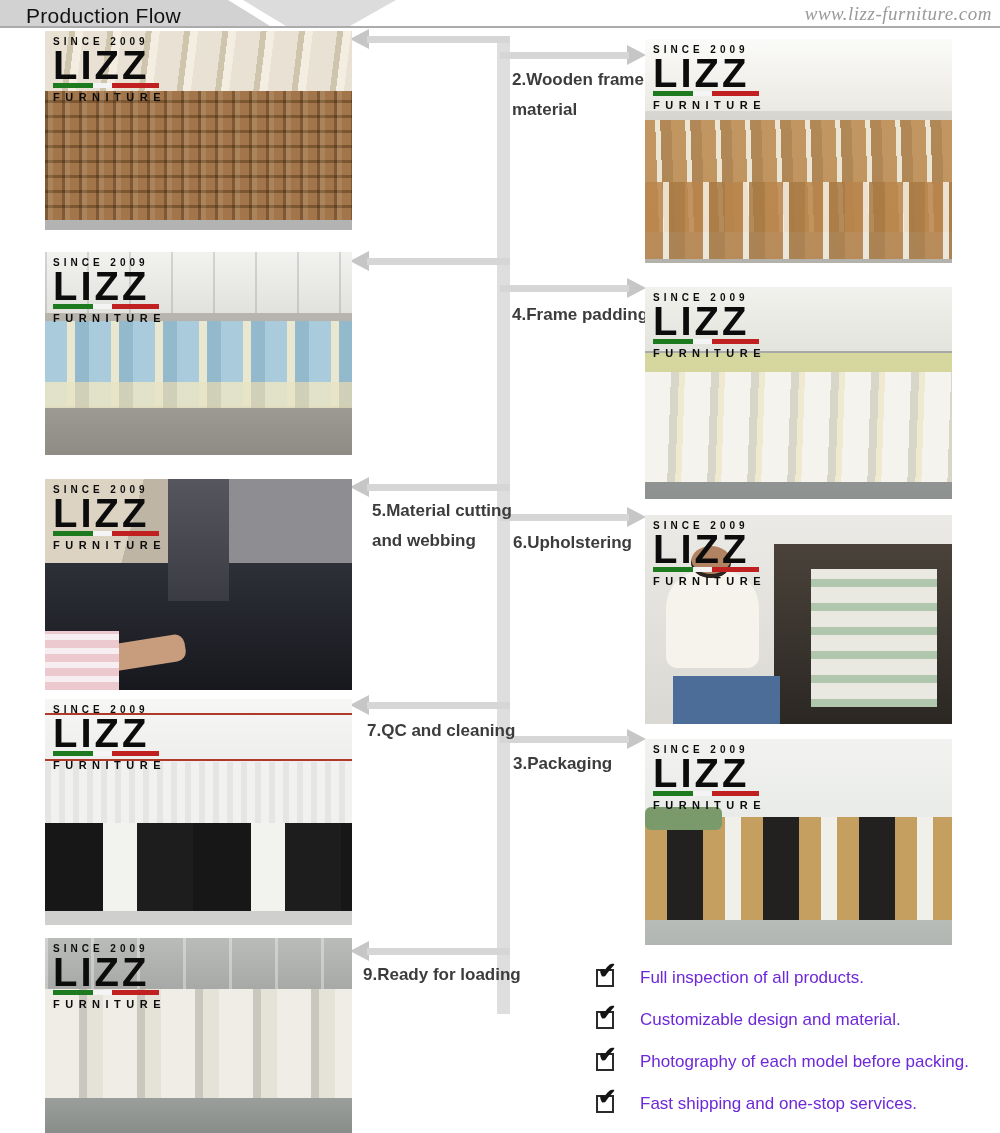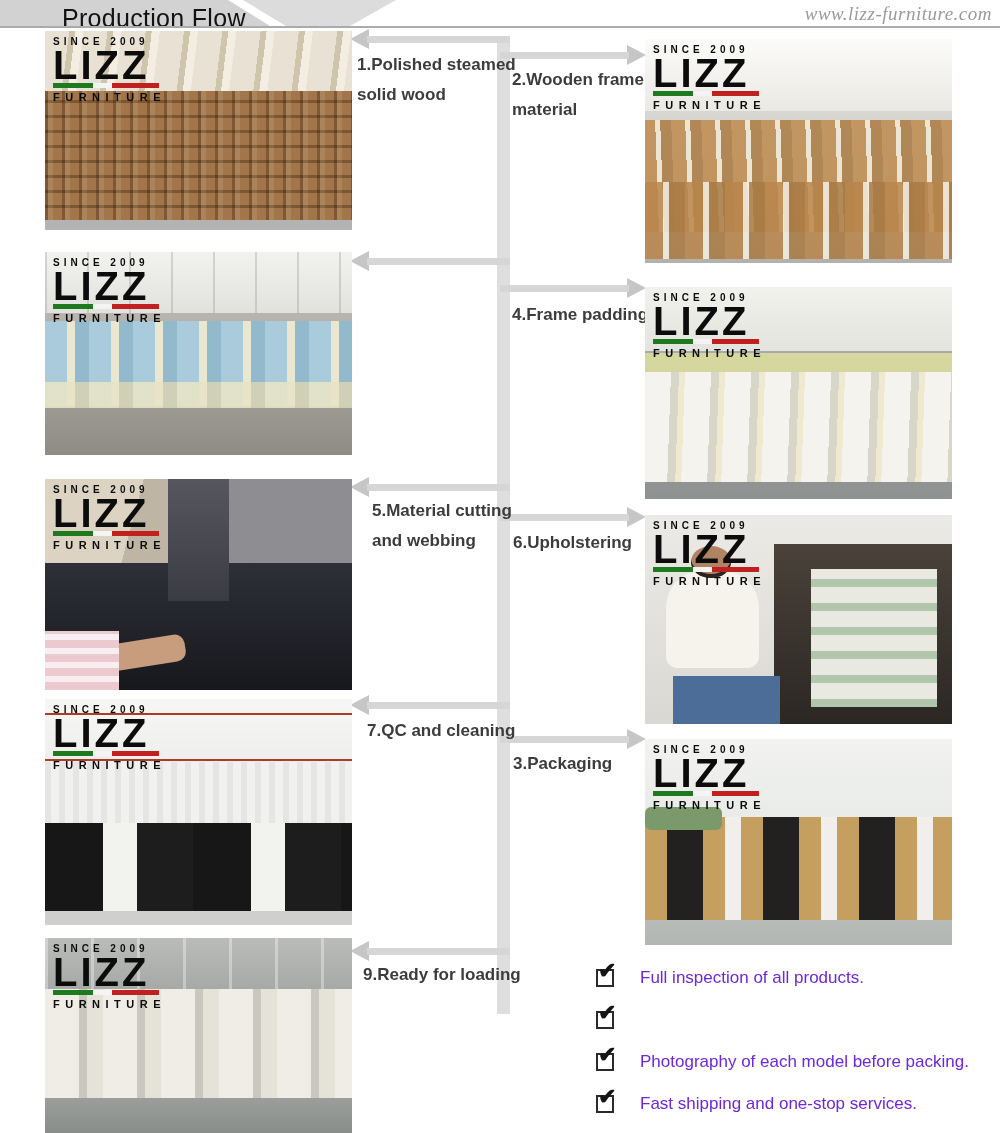--- a/index.html
+++ b/index.html
@@ -4,21 +4,21 @@
 <style>
   html,body{margin:0;padding:0;}
   body{font-family:"Liberation Sans",sans-serif;background:#fff;}
   #page{position:relative;width:1000px;height:1133px;background:#fff;overflow:hidden;}
 
   
   .ribbon1{position:absolute;left:0;top:0;width:300px;height:26px;background:#d2d2d2;
            clip-path:polygon(0 0,228px 0,270px 100%,0 100%);}
   .ribbon2{position:absolute;left:0;top:0;width:420px;height:26px;background:#dcdcdc;
            clip-path:polygon(243px 0,396px 0,350px 100%,286px 100%);}
-  .hdr-title{position:absolute;left:26px;top:4px;font-size:25px;color:#121212;letter-spacing:.3px;margin-left:36px;}
+  .hdr-title{position:absolute;left:26px;top:4px;font-size:21px;color:#121212;letter-spacing:.3px;}
   .hdr-line{position:absolute;left:0;top:26px;width:1000px;height:2px;background:#ababab;}
   .hdr-url{position:absolute;right:8px;top:3px;font-size:19px;font-style:italic;color:#9a9a9a;letter-spacing:.5px;font-family:Liberation Serif, serif;}
 
   
   .divider{position:absolute;left:497px;top:36px;width:13px;height:978px;background:#dedede;}
   .arr{position:absolute;height:20px;}
   .arr i{position:absolute;display:block;}
   .arrL{left:350px;width:160px;}
   .arrL .head{left:0;top:0;width:0;height:0;border-top:10px solid transparent;border-bottom:10px solid transparent;border-right:19px solid #c6c6c6;}
   .arrL .stem{left:17px;right:0;top:7px;height:7px;background:#d6d6d6;}
@@ -170,24 +170,20 @@
     </div>
   <div class="arr arrR" id="ar8">
       <i class="head"></i>
       <i class="stem"></i>
     </div>
   <div class="arr arrL" id="ar9">
       <i class="head"></i>
       <i class="stem"></i>
     </div>
 
-  <div class="slabel" id="sl1">
-    <div class="sline">1.Polished steamed</div>
-    <div class="sline">solid wood</div>
-  </div>
   <div class="slabel" id="sl2">
     <div class="sline">2.Wooden frame</div>
     <div class="sline">material</div>
   </div>
   <div class="slabel" id="sl4">
     <div class="sline">4.Frame padding</div>
   </div>
   <div class="slabel" id="sl5">
     <div class="sline">5.Material cutting</div>
     <div class="sline">and webbing</div>
@@ -327,20 +323,21 @@
     <div class="check-row">
       <span class="cbox">
           <span class="cmark">✔</span>
         </span>
       <span class="ctext">Full inspection of all products.</span>
     </div>
     <div class="check-row">
       <span class="cbox">
           <span class="cmark">✔</span>
         </span>
+      <span class="ctext">Customizable design and material.</span>
     </div>
     <div class="check-row">
       <span class="cbox">
           <span class="cmark">✔</span>
         </span>
       <span class="ctext">Photography of each model before packing.</span>
     </div>
     <div class="check-row">
       <span class="cbox">
           <span class="cmark">✔</span>

